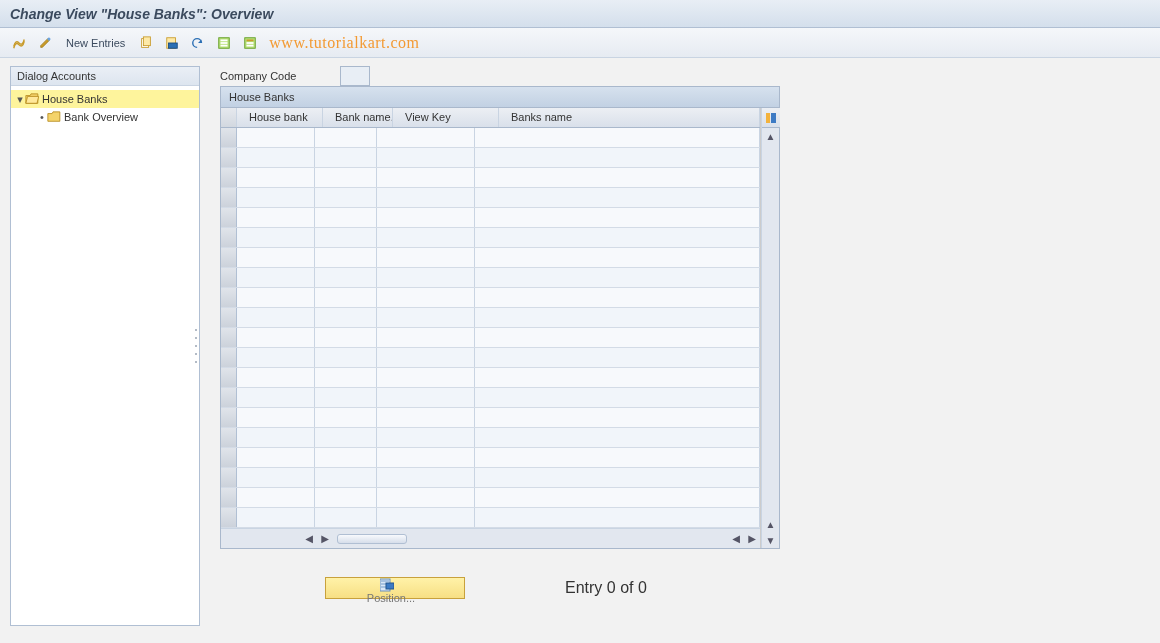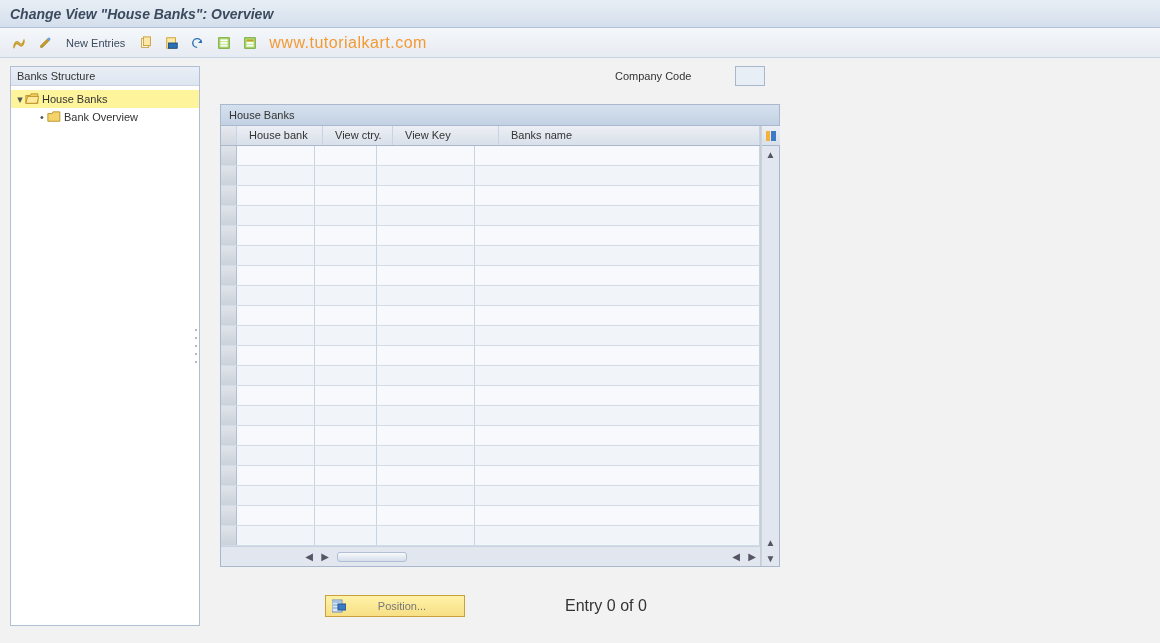--- a/index.html
+++ b/index.html
@@ -45,20 +45,21 @@
       color: #3b4a5e;
       cursor: pointer;
       padding: 1px 4px;
     }
     .watermark {
       font-size: 16px;
       color: #f39a33;
       font-weight: normal;
       margin-left: 2px;
       letter-spacing: 0.5px;
+      font-family: Liberation Serif, serif;
     }
     .main {
       display: flex;
       height: calc(643px - 58px);
       background: #f2f2f2;
       padding: 8px 0 0 0;
     }
     .sidebar {
       width: 190px;
       margin-left: 10px;
@@ -101,23 +102,22 @@
     .tree-item.child { padding-left: 26px; }
     .tree-item.child .arrow::before { content: "•"; color:#555; }
     .content {
       flex: 1;
       padding-left: 20px;
       position: relative;
     }
     .field-row {
       display: flex;
       align-items: center;
-      margin-bottom: 18px;
+      margin-bottom: 0;
       margin-left: 0;
-      justify-content: center;
     }
     .field-label {
       width: 120px;
       font-size: 11px;
     }
     .field-input {
       width: 30px;
       height: 20px;
       background: #e8eef5;
       border: 1px solid #a9b8cc;
@@ -225,20 +225,21 @@
     }
     .position-btn {
       display:flex;
       align-items:center;
       height:22px;
       border:1px solid #c8a13c;
       background: linear-gradient(to bottom,#fff2a8,#f7df84);
       padding: 0 14px 0 6px;
       cursor:pointer;
       min-width:140px;
+      flex-direction:column;
     }
     .position-btn .icn { margin-right:8px; display:inline-flex;}
     .position-btn .txt { color:#777; font-size:11px; flex:1; text-align:center;}
     .entry-text { font-size:16px; color:#333; }
     .splitter-dots{
       position:absolute;
       left:-6px;
       top: 260px;
       width:4px;
       height:40px;
@@ -303,21 +304,21 @@
         <rect x="4" y="7" width="8" height="2" fill="#fff"></rect>
         <rect x="4" y="10" width="8" height="2" fill="#fff"></rect>
       </svg>
   </span>
   <span class="watermark">www.tutorialkart.com</span>
 </div>
 
 <div class="main">
 
   <div class="sidebar">
-    <div class="sidebar-header">Banks Structure</div>
+    <div class="sidebar-header">Dialog Accounts</div>
     <div class="tree">
       <div class="tree-item selected">
         <span class="arrow">▾</span>
         <span class="folder">
           <svg viewBox="0 0 16 14">
               <path d="M1 3 L6 3 L7 1 L15 1 L15 12 L1 12 Z" fill="#f4d36b" stroke="#b88c1f"></path>
               <path d="M1 12 L3 4 L16 4 L14 12 Z" fill="#ffe89a" stroke="#b88c1f"></path>
             </svg>
         </span>
         <span>House Banks</span>
@@ -349,21 +350,21 @@
     </div>
 
     <div class="panel">
       <div class="panel-title">House Banks</div>
 
       <div class="grid-wrap">
         <div class="grid">
           <div class="grid-header">
             <div class="col col-sel"></div>
             <div class="col col-hb">House bank</div>
-            <div class="col col-ctry">View ctry.</div>
+            <div class="col col-ctry">Bank name.</div>
             <div class="col col-key">View Key</div>
             <div class="col col-name">Banks name</div>
           </div>
           <div class="grid-body" id="grid-body">
               <div class="grid-row">
                 <div class="cell col-sel"></div>
                 <div class="cell col-hb"></div>
                 <div class="cell col-ctry"></div>
                 <div class="cell col-key"></div>
                 <div class="cell col-name"></div>

